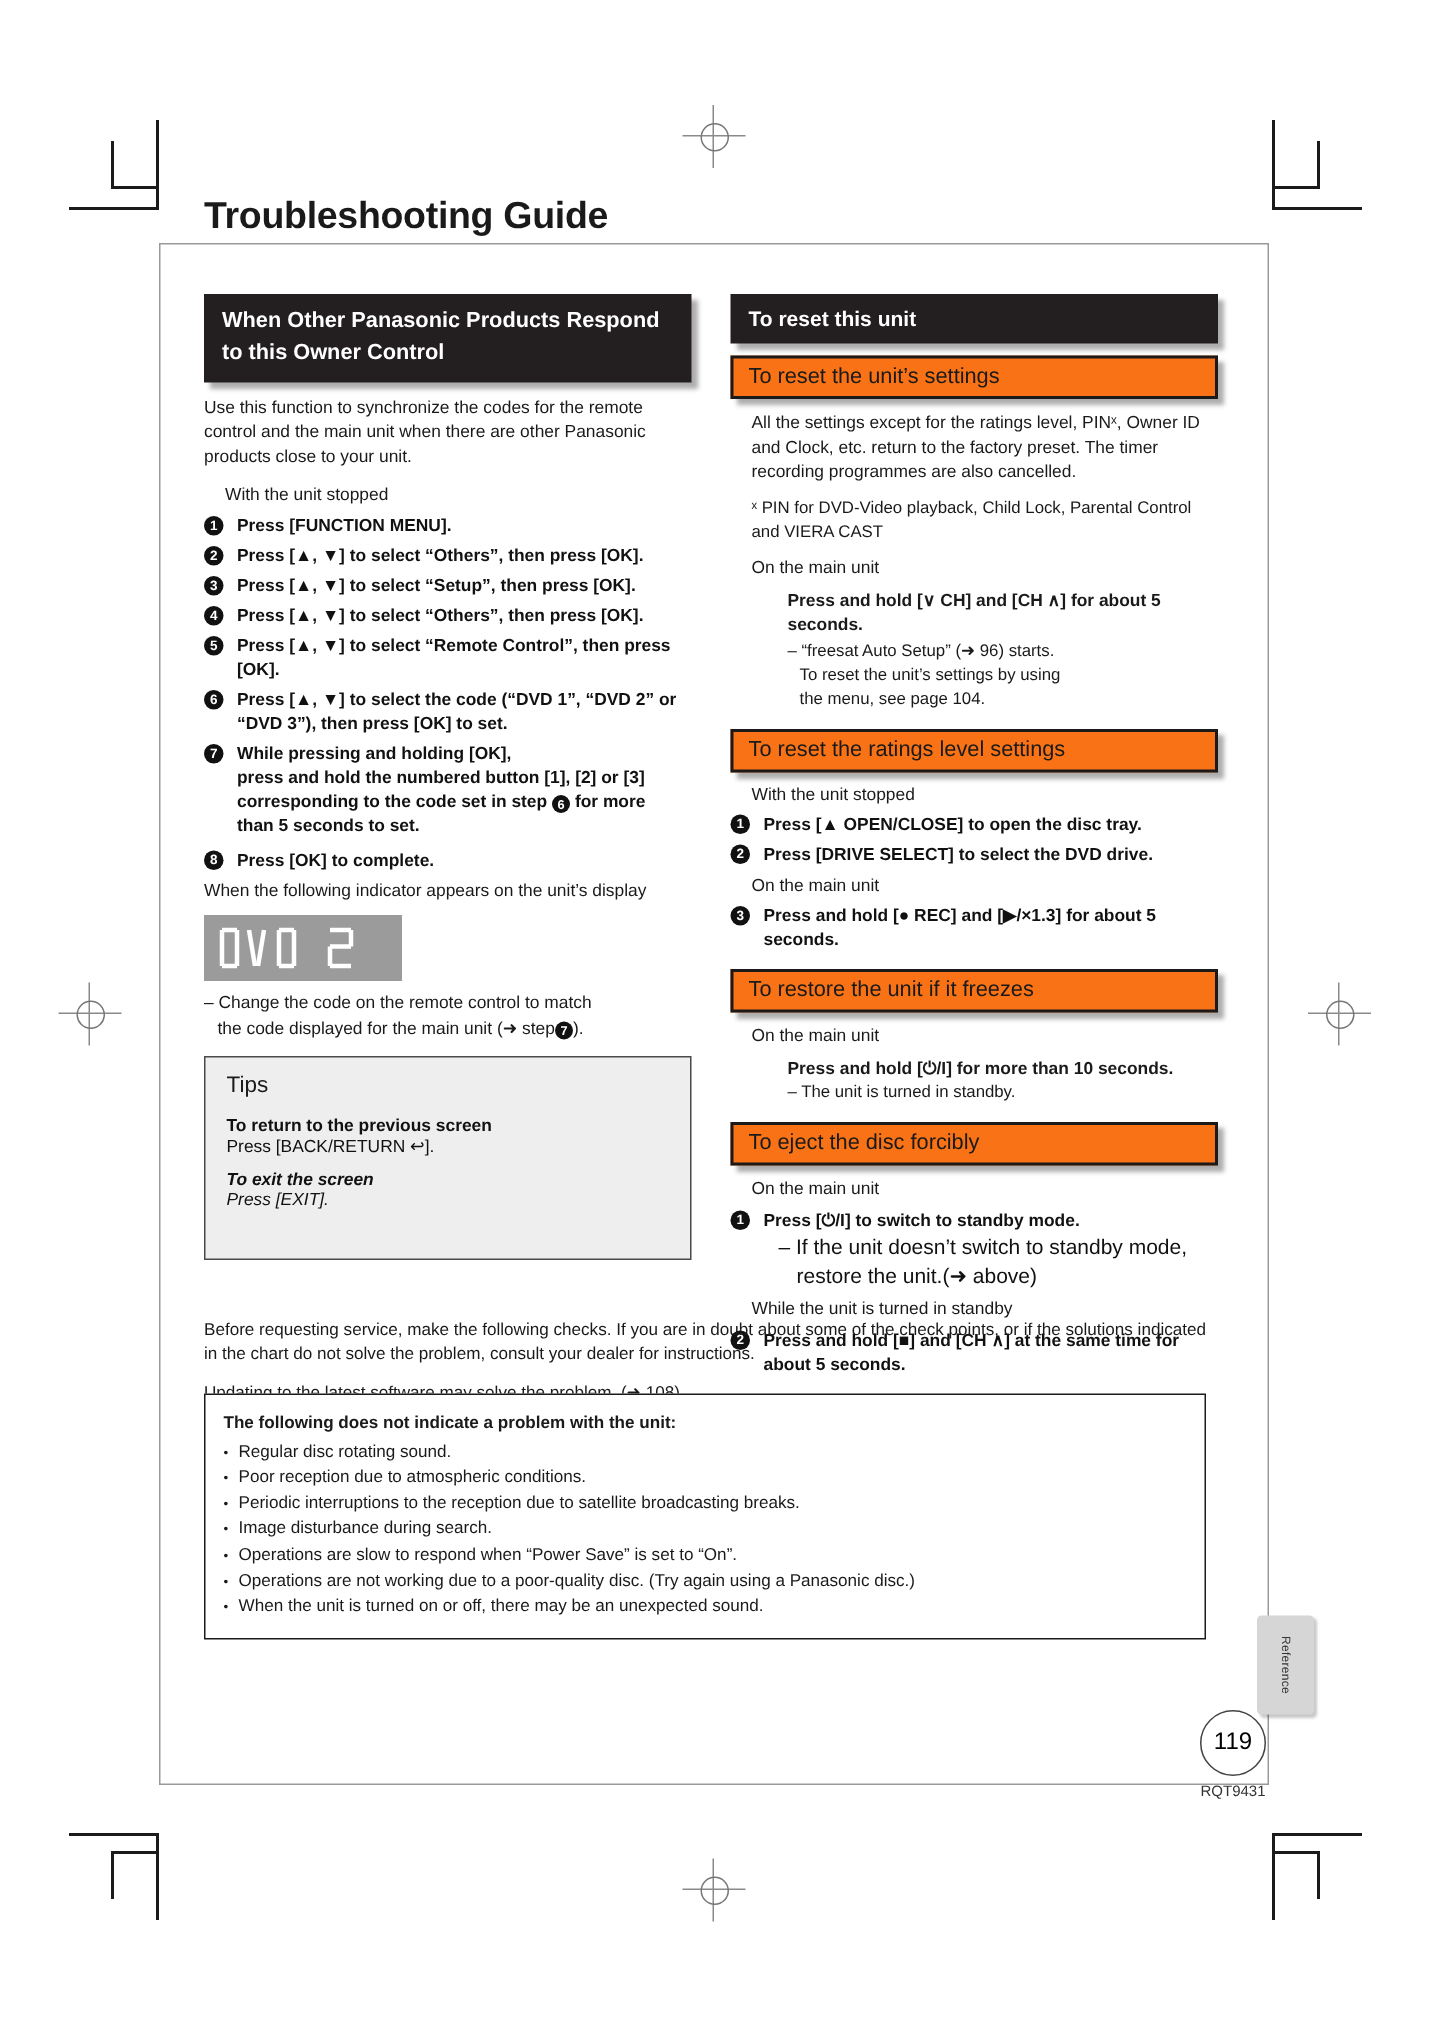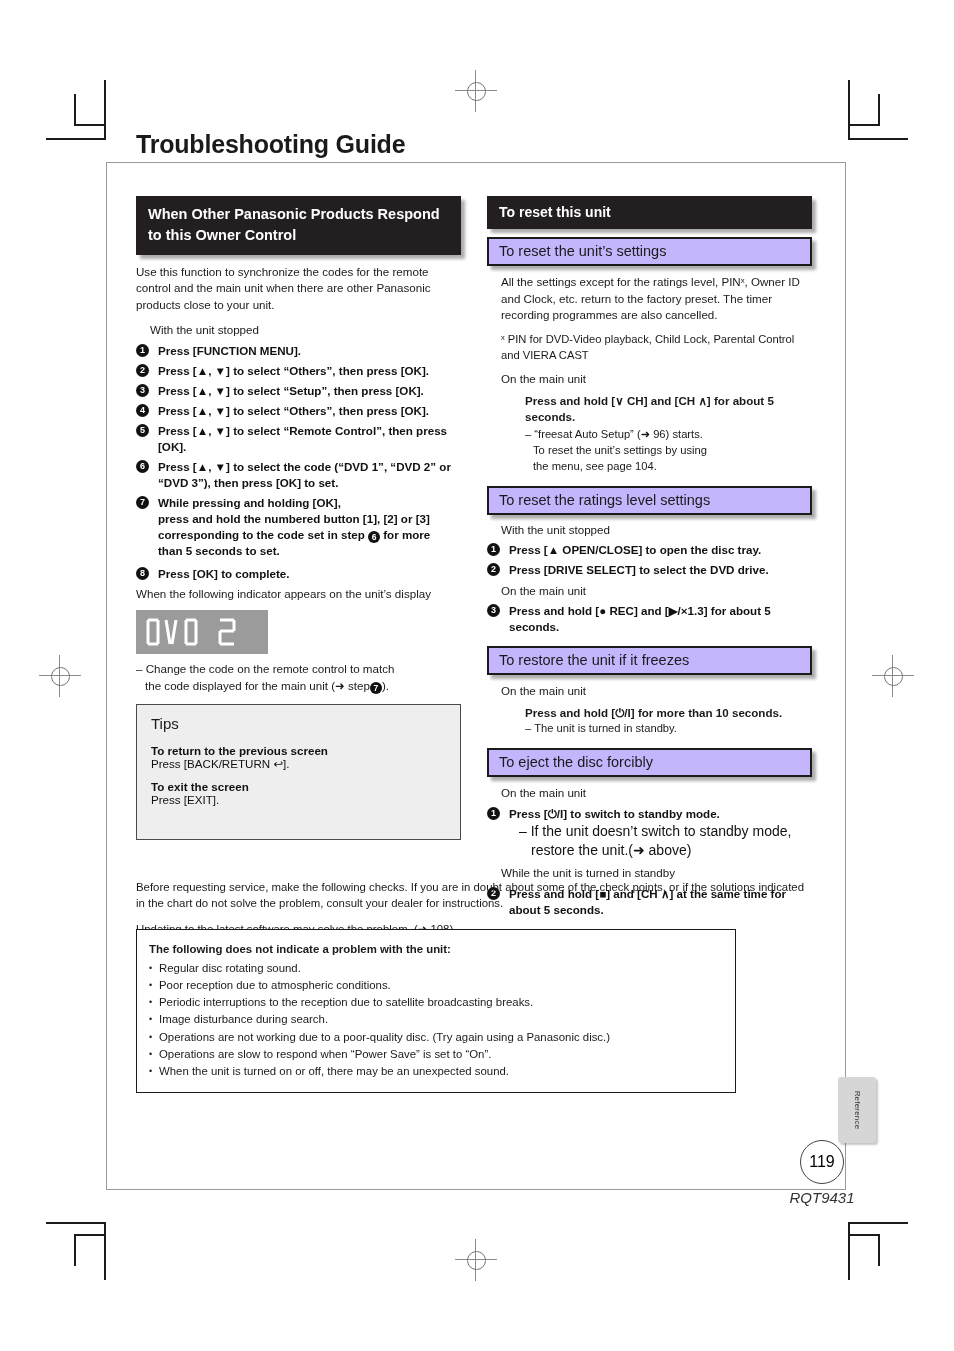--- a/index.html
+++ b/index.html
@@ -89,21 +89,21 @@
   }
   .black-head.two-line { font-size: 14.5px; }
   .black-head.one-line {
     font-size: 14px;
     padding: 6px 12px 7px 12px;
   }
 
   
   .white-head {
     border: 2px solid #1a1a1a;
-    background: #c4b5fd;
+    background: #f97316;
     font-size: 14.5px;
     color: #1a1a1a;
     padding: 4px 10px 5px 10px;
     box-shadow: 4px 4px 3px rgba(0,0,0,0.32);
     box-sizing: border-box;
   }
 
   
   .body-text {
     font-size: 11.6px;
@@ -188,21 +188,21 @@
     left: 136px; top: 879px;
     width: 680px;
     font-size: 11.4px;
     line-height: 1.42;
     color: #1a1a1a;
   }
   .bottom-intro p { margin: 0 0 10px 0; }
   .notice-box {
     position: absolute;
     left: 136px; top: 929px;
-    width: 600px;
+    width: 668px;
     border: 1px solid #1a1a1a;
     background: #fff;
     padding: 11px 12px 12px 12px;
     box-sizing: border-box;
     font-size: 11.4px;
     line-height: 1.5;
     color: #1a1a1a;
   }
   .notice-box .nt-title { font-weight: bold; margin-bottom: 2px; }
   .notice-box ul { margin: 0; padding: 0; list-style: none; }
@@ -244,23 +244,22 @@
     line-height: 42px;
     font-size: 16px;
     color: #000000;
     background: #fff;
   }
   .doc-code {
     position: absolute;
     left: 789px; top: 1189px;
     width: 66px;
     text-align: center;
-    font-size: 15px;
+    font-size: 10px;
     color: #333;
-    font-style: italic;
   }
 </style>
 </head>
 <body>
 
 <div class="crop-mark" style="left:46px;top:80px;width:70px;height:70px;">
   <span style="left:0;top:58px;width:58px;height:2px;"></span>
   <span style="left:58px;top:0;width:2px;height:60px;"></span>
   <span style="left:28px;top:44px;width:32px;height:2px;"></span>
   <span style="left:28px;top:14px;width:2px;height:32px;"></span>
@@ -390,21 +389,21 @@
     <span>– Change the code on the remote control to match</span><br>
     <span style="margin-left:9px;">the code displayed for the main unit (➜ step</span><span class="inline-num">7</span><span>).</span>
   </div>
 
   <div class="tips-box">
     <div class="tips-title">Tips</div>
     <div class="tips-line">
       <div class="tips-sub">To return to the previous screen</div>
       <div>Press [BACK/RETURN ↩].</div>
     </div>
-    <div class="tips-line" style="margin-bottom:17px;">
+    <div class="tips-line" style="margin-bottom:17px;font-style:italic;">
       <div class="tips-sub">To exit the screen</div>
       <div>Press [EXIT].</div>
     </div>
   </div>
 </div>
 
 <div class="col-right">
 
   <div class="black-head one-line">To reset this unit</div>
 
@@ -466,22 +465,22 @@
   <p style="margin-bottom:0;">Updating to the latest software may solve the problem. (➜ 108)</p>
 </div>
 
 <div class="notice-box">
   <div class="nt-title">The following does not indicate a problem with the unit:</div>
   <ul>
     <li>Regular disc rotating sound.</li>
     <li>Poor reception due to atmospheric conditions.</li>
     <li>Periodic interruptions to the reception due to satellite broadcasting breaks.</li>
     <li>Image disturbance during search.</li>
+    <li>Operations are slow to respond when “Power Save” is set to “On”.</li>
     <li>Operations are not working due to a poor-quality disc. (Try again using a Panasonic disc.)</li>
-    <li>Operations are slow to respond when “Power Save” is set to “On”.</li>
     <li>When the unit is turned on or off, there may be an unexpected sound.</li>
   </ul>
 </div>
 
 <div class="side-tab">
   <span>Reference</span>
 </div>
 <div class="page-num">119</div>
 <div class="doc-code">RQT9431</div>
 

